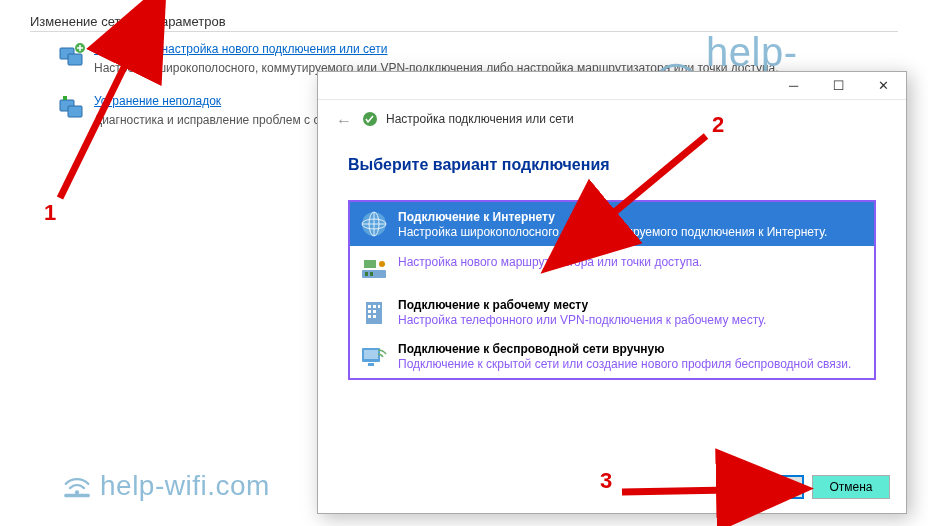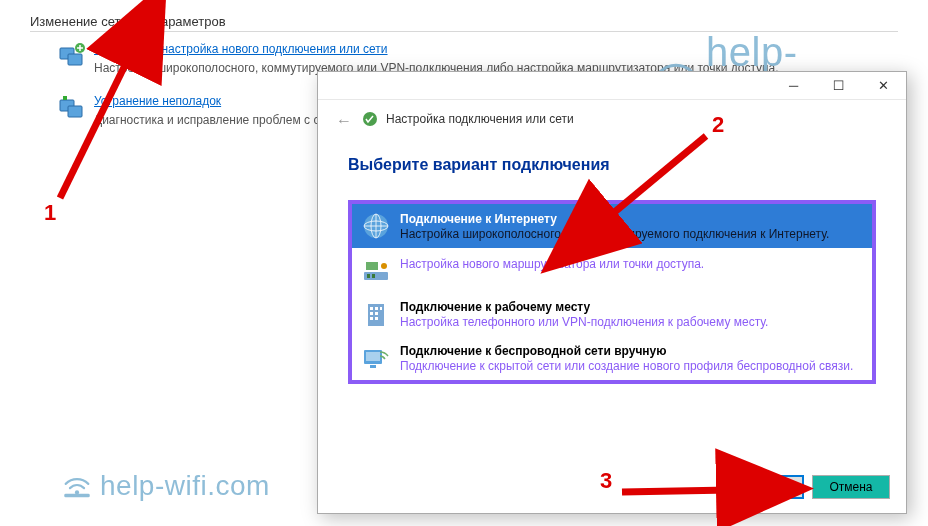--- a/index.html
+++ b/index.html
@@ -80,48 +80,48 @@
     }
     .header-icon { width:16px; height:16px; margin-right:8px; display:inline-block; }
     .content { padding: 22px 30px 10px 30px; }
     .instruction {
       color: #003399;
       font-size: 16px;
       font-weight: bold;
       margin-bottom: 26px;
     }
     .options {
-      border: 4px solid #8b5cf6;
+      border: 2px solid #8b5cf6;
       padding: 0;
     }
     .option {
       display: flex;
       align-items: flex-start;
       padding: 6px 8px;
     }
     .option.selected {
       background: #2e7cd6;
       color: #fff;
     }
-    .option.selected .opt-desc { color: #0f172a; text-align: center; }
+    .option.selected .opt-desc { color: #ffffff; text-align: center; }
     .opt-icon { width: 32px; height: 32px; margin-right: 8px; flex-shrink:0; }
     .opt-body { padding-top: 2px; }
     .opt-title { font-size: 12px; font-weight: bold; }
     .opt-desc { font-size: 12px; color: #8b5cf6; margin-top: 1px; }
     .footer {
       position: absolute;
       bottom: 14px; right: 16px;
       display: flex;
       gap: 8px;
     }
     .btn {
       min-width: 78px;
       height: 24px;
       border: 1px solid #adadad;
-      background: #14b8a6;
+      background: #5eead4;
       font-size: 12px;
       display:flex; align-items:center; justify-content:center;
       padding: 0 14px;
     }
     .btn.primary { border: 2px solid #0078d7; background: #e1e1e1; }
     
     .annot { position: absolute; pointer-events: none; }
     .annot-num { color: #d00; font-weight: bold; font-size: 22px; font-family: Arial, sans-serif; }
   </style>
 </head>

